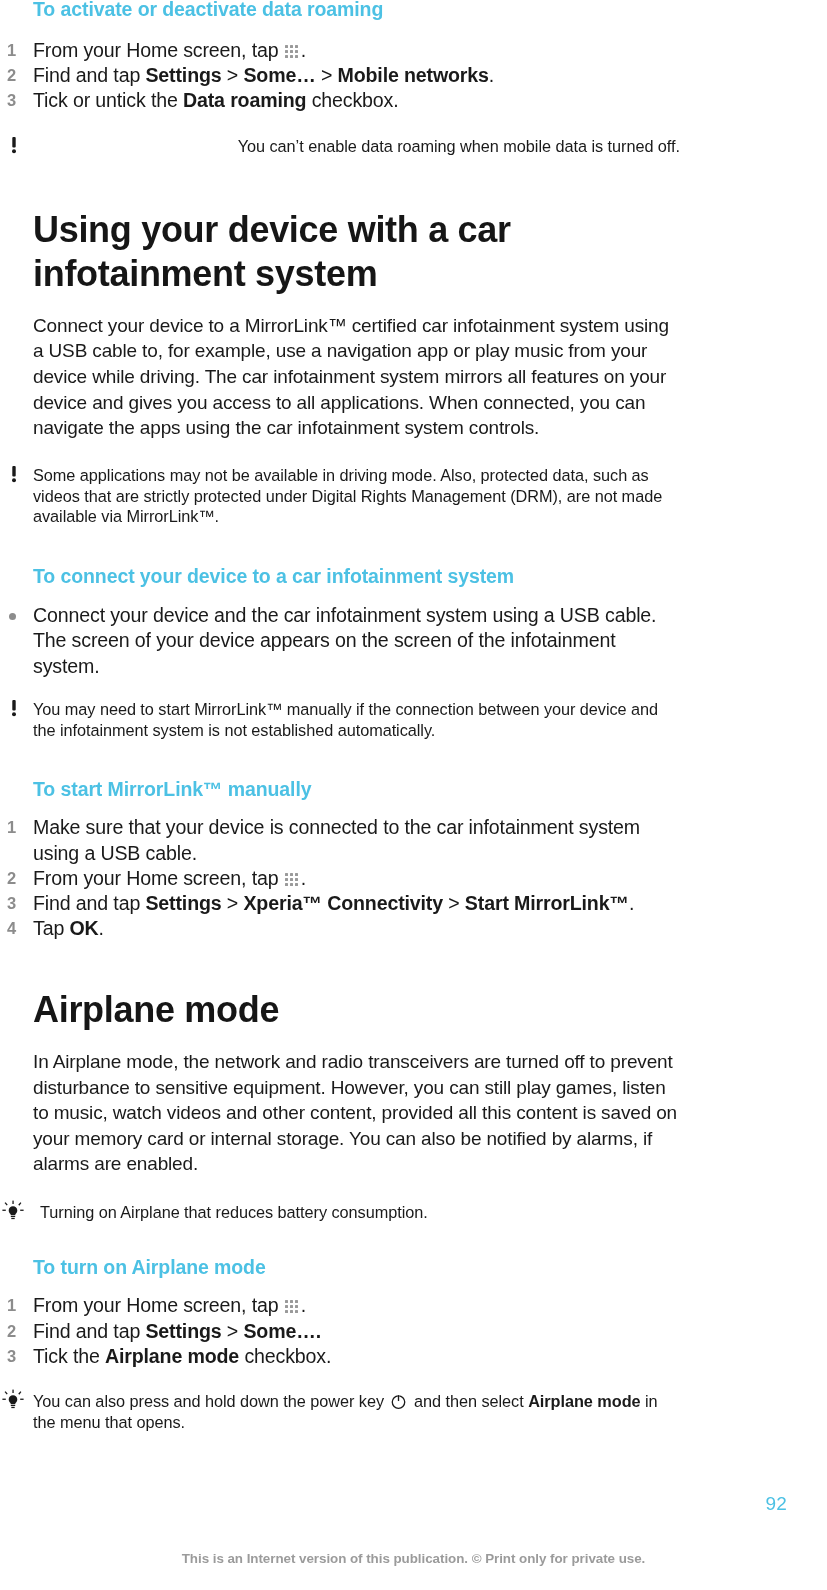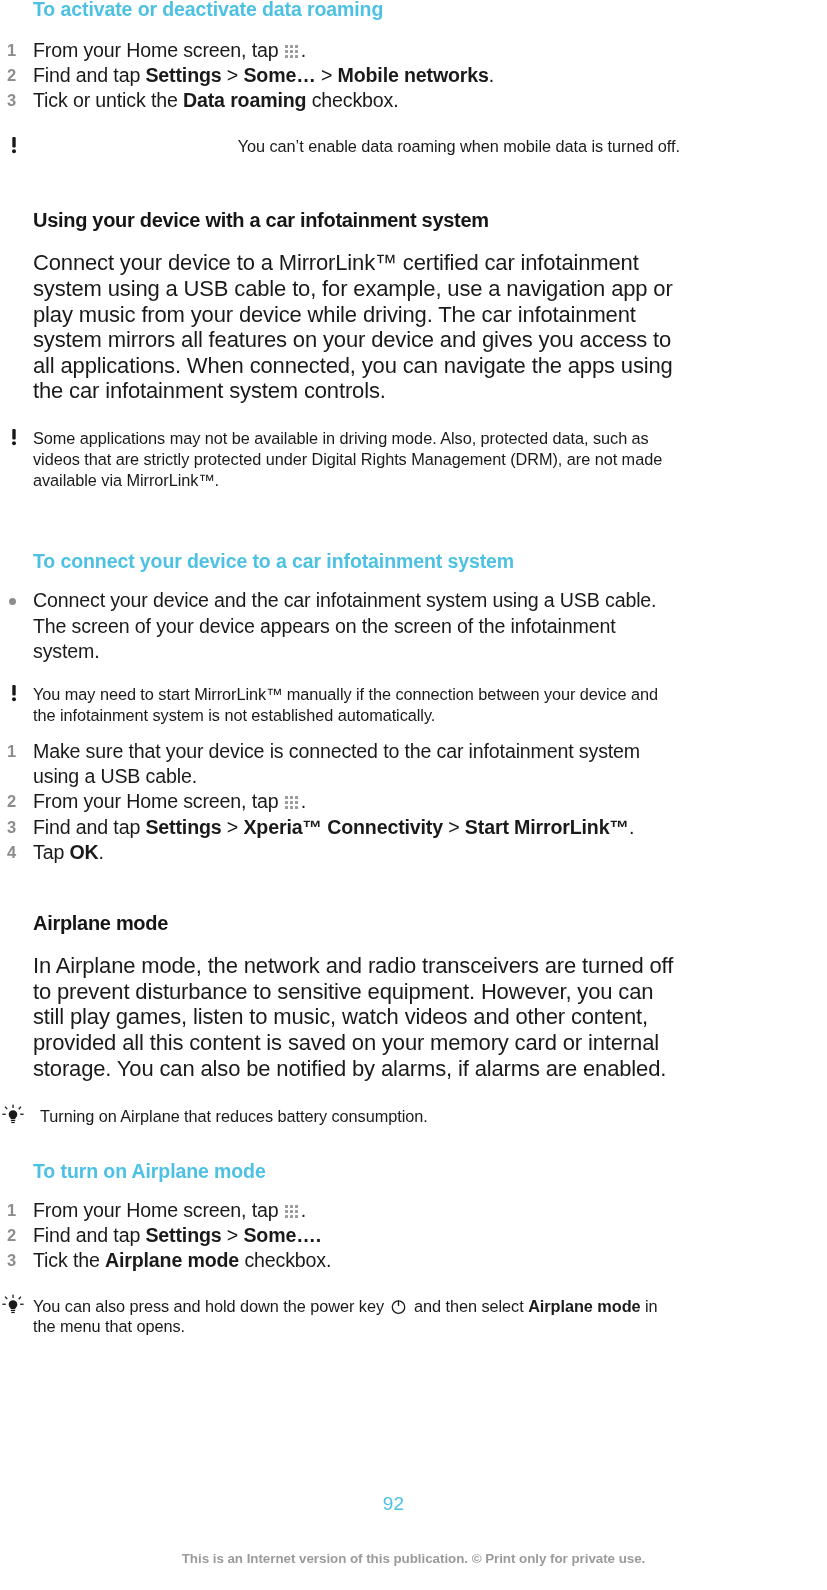--- a/index.html
+++ b/index.html
@@ -33,31 +33,31 @@
     color: #4cc1e4;
     font-size: 19.5px;
     font-weight: bold;
     line-height: 1.22;
     margin: 0;
     padding: 0 0 0 33px;
     letter-spacing: -0.1px;
   }
   .h-section {
     color: #161616;
-    font-size: 20px;
+    font-size: 36px;
     font-weight: bold;
     line-height: 1.2;
     margin: 0;
     padding: 0 0 0 33px;
     letter-spacing: -0.3px;
   }
 
   
   .body-p {
-    font-size: 22px;
+    font-size: 19px;
     line-height: 25.6px;
     margin: 0;
     padding: 0 12px 0 33px;
     color: #1a1a1a;
     letter-spacing: -0.15px;
   }
 
   
   ol.steps, ul.steps {
     list-style: none;
@@ -139,21 +139,21 @@
     margin: 0 2px;
   }
   .icon-power svg { display: block; }
 
   
   .page-number {
     position: absolute;
     left: 0;
     top: 1493px;
     width: 787px;
-    text-align: center;
+    text-align: right;
     color: #4cc1e4;
     font-size: 19px;
     font-weight: normal;
     letter-spacing: 0.2px;
   }
   .footer-note {
     position: absolute;
     left: 0;
     top: 1551px;
     width: 827px;
@@ -204,39 +204,40 @@
     <div class="note" style="margin-top:24px;">
       <span class="note-icon">
         <svg viewBox="0 0 22 20" width="22" height="20" aria-hidden="true">
           <rect x="8.3" y="1" width="3.4" height="10.5" rx="1" fill="#1a1a1a"></rect>
           <circle cx="10" cy="15.3" r="2.0" fill="#1a1a1a"></circle>
         </svg>
       </span>
       <span>Some applications may not be available in driving mode. Also, protected data, such as videos that are strictly protected under Digital Rights Management (DRM), are not made available via MirrorLink™.</span>
     </div>
 
-    <h3 class="h-proc" style="margin-top:60px;">To connect your device to a car infotainment system</h3>
+    <h3 class="h-proc" style="margin-top:38px;">To connect your device to a car infotainment system</h3>
 
     <ul class="steps" style="margin-top:14px;">
       <li>
         <span class="step-bullet"></span>
         <span>Connect your device and the car infotainment system using a USB cable. The screen of your device appears on the screen of the infotainment system.</span>
       </li>
     </ul>
 
     <div class="note" style="margin-top:20px;">
       <span class="note-icon">
         <svg viewBox="0 0 22 20" width="22" height="20" aria-hidden="true">
           <rect x="8.3" y="1" width="3.4" height="10.5" rx="1" fill="#1a1a1a"></rect>
           <circle cx="10" cy="15.3" r="2.0" fill="#1a1a1a"></circle>
         </svg>
       </span>
       <span>You may need to start MirrorLink™ manually if the connection between your device and the infotainment system is not established automatically.</span>
     </div>
 
+    <h3 class="h-proc" style="margin-top:38px;">To start MirrorLink™ manually</h3>
 
     <ol class="steps" style="margin-top:13px;">
       <li>
         <span class="step-num">1</span>
         <span>Make sure that your device is connected to the car infotainment system using a USB cable.</span>
       </li>
       <li>
         <span class="step-num">2</span>
         <span>From your Home screen, tap </span><span class="icon-launcher"><i style="left:0;top:0"></i><i style="left:5px;top:0"></i><i style="left:10px;top:0"></i><i style="left:0;top:5px"></i><i style="left:5px;top:5px"></i><i style="left:10px;top:5px"></i><i style="left:0;top:10px"></i><i style="left:5px;top:10px"></i><i style="left:10px;top:10px"></i></span><span>.</span>
       </li>

